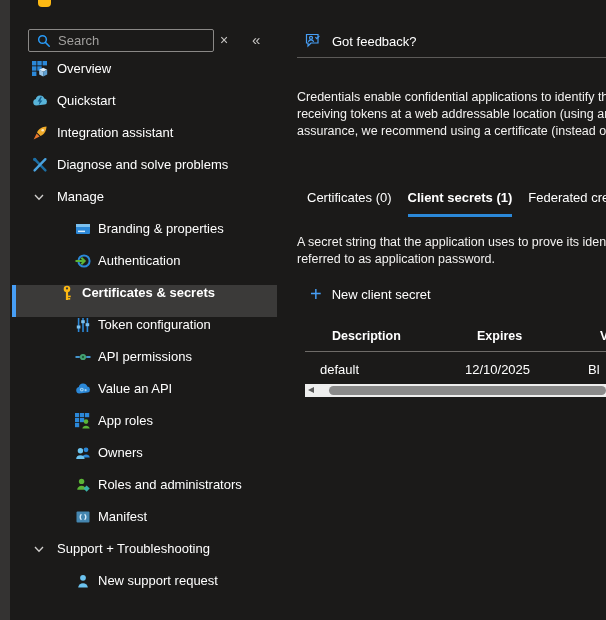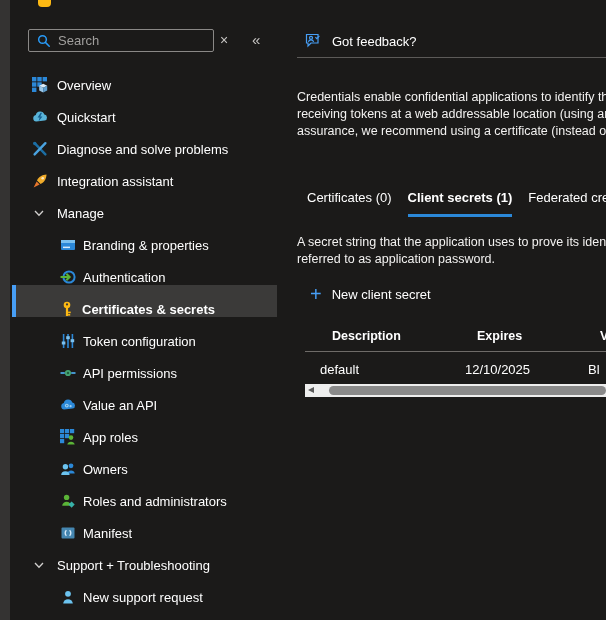--- a/index.html
+++ b/index.html
@@ -20,24 +20,24 @@
   .search-box svg { flex:none; }
   .search-input { flex:1; min-width:0; background:transparent; border:none; outline:none;
                   color:#f3f2f1; font-size:13px; font-family:inherit; }
   .search-input::placeholder { color:#a19f9d; opacity:1; }
   .icon-btn { position:absolute; background:none; border:none; color:#c8c6c4;
               cursor:pointer; font-family:inherit; line-height:1; }
   .clear-btn { left:210px; top:33px; font-size:14px; }
   .collapse-btn { left:242px; top:32px; font-size:15px; letter-spacing:-1px; }
 
   .nav { position:absolute; left:0; top:61px; width:273px; }
-  .nav-item { position:relative; height:32px; display:flex; align-items:flex-end; gap:9px;
+  .nav-item { position:relative; height:32px; display:flex; align-items:flex-start; gap:9px;
               padding-left:22px; cursor:pointer; }
   .nav-item.group { padding-left:23px; gap:12px; }
-  .nav-item.sub { padding-left:50px; gap:7px; }
+  .nav-item.sub { padding-left:65px; gap:7px; }
   .nav-label { color:#ffffff; font-size:13px; white-space:nowrap; }
   .nav-item.selected { background:#3b3a39; margin-left:2px; width:265px; padding-left:47px; }
   .nav-item.selected::before { content:""; position:absolute; left:0; top:0; width:4px;
                                height:100%; background:#479ef5; }
   .nav-item.selected .nav-label { font-weight:bold; }
   .nav-icon { width:16px; height:16px; display:flex; align-items:center; justify-content:center; flex:none; }
   .nav-icon.chev { width:12px; }
   .nav-icon svg { display:block; }
 
   
@@ -125,37 +125,37 @@
             <path d="M4.2 12.6 a3.3 3.3 0 0 1 -.4 -6.5 A4.4 4.4 0 0 1 12.3 5.6 a3 3 0 0 1 .4 5.9 z" fill="#59b4d9"></path>
             <polygon points="8.6,3.8 5.6,8.6 7.6,8.6 6.6,12.4 10.4,7.4 8.3,7.4 10,3.8" fill="#155f8f"></polygon>
           </svg>
         </span>
         <span class="nav-label">Quickstart</span>
       </div>
 
       <div class="nav-item">
         <span class="nav-icon">
           <svg width="16" height="16" viewBox="0 0 16 16">
+            <path d="M14.5 1.5 C10.2 1.6 6.6 3.8 5 7.4 L8.6 11 C12.2 9.4 14.4 5.8 14.5 1.5 Z" fill="#f0ab2a"></path>
+            <circle cx="10.7" cy="5.3" r="1.3" fill="#fde9c2"></circle>
+            <polygon points="4.6,8.4 1.6,14.4 7.6,11.4" fill="#e8762c"></polygon>
+          </svg>
+        </span>
+        <span class="nav-label">Integration assistant</span>
+      </div>
+
+      <div class="nav-item">
+        <span class="nav-icon">
+          <svg width="16" height="16" viewBox="0 0 16 16">
             <path d="M2.6 2.2 L13.4 13.4" stroke="#1c6ea4" stroke-width="2.4" stroke-linecap="round"></path>
             <path d="M13.4 2.2 L2.6 13.4" stroke="#4aa3e0" stroke-width="2.4" stroke-linecap="round"></path>
             <circle cx="2.8" cy="2.5" r="1.7" fill="#1c6ea4"></circle>
           </svg>
         </span>
         <span class="nav-label">Diagnose and solve problems</span>
-      </div>
-
-      <div class="nav-item">
-        <span class="nav-icon">
-          <svg width="16" height="16" viewBox="0 0 16 16">
-            <path d="M14.5 1.5 C10.2 1.6 6.6 3.8 5 7.4 L8.6 11 C12.2 9.4 14.4 5.8 14.5 1.5 Z" fill="#f0ab2a"></path>
-            <circle cx="10.7" cy="5.3" r="1.3" fill="#fde9c2"></circle>
-            <polygon points="4.6,8.4 1.6,14.4 7.6,11.4" fill="#e8762c"></polygon>
-          </svg>
-        </span>
-        <span class="nav-label">Integration assistant</span>
       </div>
 
       <div class="nav-item group">
         <span class="nav-icon chev">
           <svg width="12" height="12" viewBox="0 0 12 12">
             <path d="M2 4 L6 8.3 L10 4" fill="none" stroke="#d2d0ce" stroke-width="1.3"></path>
           </svg>
         </span>
         <span class="nav-label">Manage</span>
       </div>

